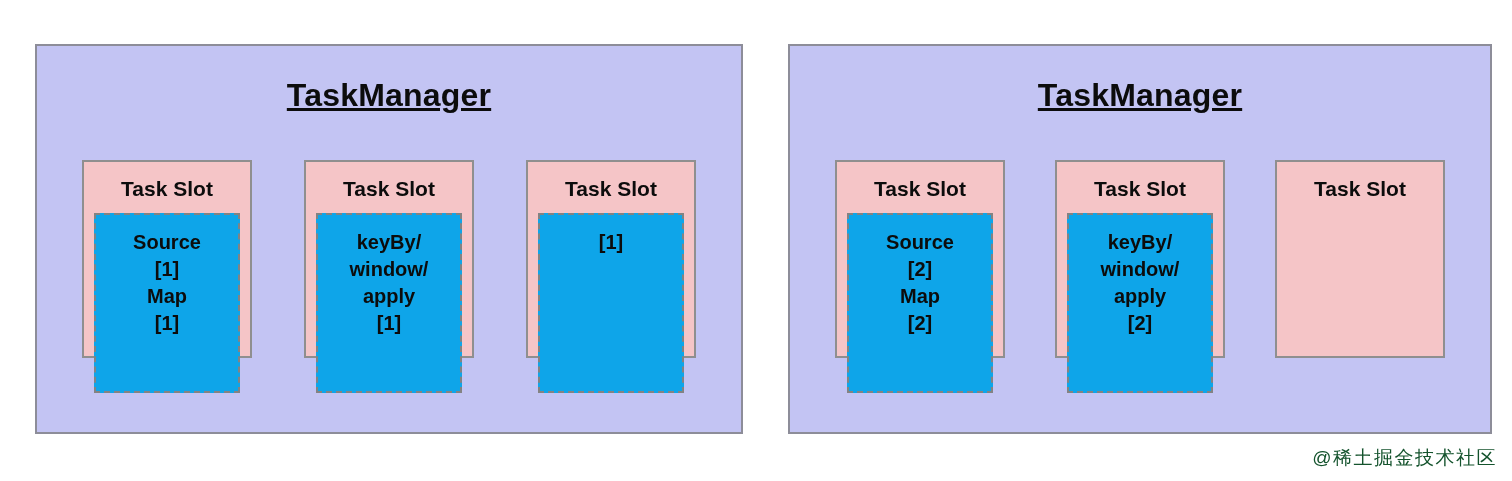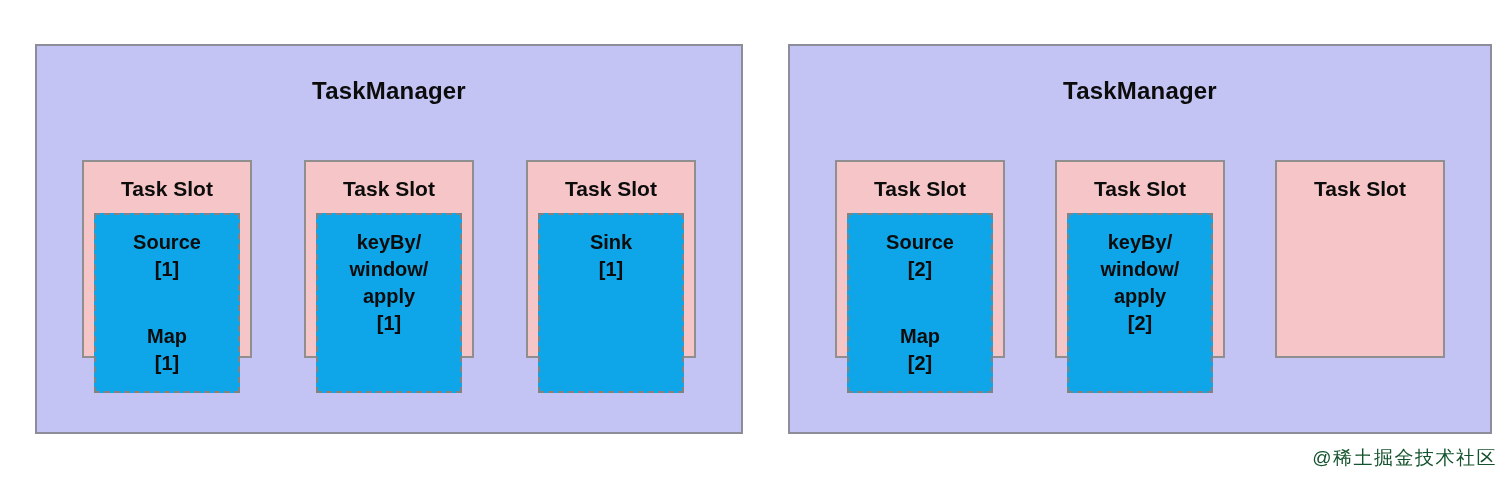--- a/index.html
+++ b/index.html
@@ -14,22 +14,23 @@
     position: absolute; top: 44px; height: 390px;
     background: #c3c4f3;
     border: 2px solid #8d8d99;
     box-sizing: border-box;
   }
   .tm-1 { left: 35px;  width: 708px; }
   .tm-2 { left: 788px; width: 704px; }
   .tm-title {
     margin: 0; padding-top: 31px;
     text-align: center;
-    font-size: 24px; font-weight: bold; color: #0c0c0c;
+    font-size: 32px; font-weight: bold; color: #0c0c0c;
     letter-spacing: 0.2px;
+    text-decoration: underline;
   }
   .slots {
     position: absolute; left: 0; right: 0; top: 114px;
     display: flex; justify-content: space-between;
     padding: 0 45px;
   }
   .slot {
     width: 170px; height: 198px;
     background: #f5c5c7;
     border: 2px solid #8f8f8f;
@@ -47,21 +48,21 @@
     border: 2px dashed #838383;
     box-sizing: border-box;
     padding-top: 14px;
     text-align: center;
     overflow: hidden;
   }
   .task-group {
     font-size: 20px; font-weight: bold; color: #0c0c0c;
     line-height: 27px;
   }
-  .task-group + .task-group { margin-top: 40px; }
+  .task-group + .task-group { }
   .watermark {
     position: absolute;
     right: 15px; top: 445px;
     font-size: 19px;
     color: #14532d;
     letter-spacing: 1.5px;
   }
 </style>
 </head>
 <body>
@@ -93,21 +94,20 @@
           <div>apply</div>
           <div>[1]</div>
         </div>
       </div>
     </div>
 
     <div class="slot">
       <div class="slot-title">Task Slot</div>
       <div class="task-box">
         <div class="task-group">
-          <div>Sink</div>
           <div>[1]</div>
         </div>
       </div>
     </div>
 
   </div>
 </section>
 
 <section class="tm tm-2">
   <h2 class="tm-title">TaskManager</h2>

